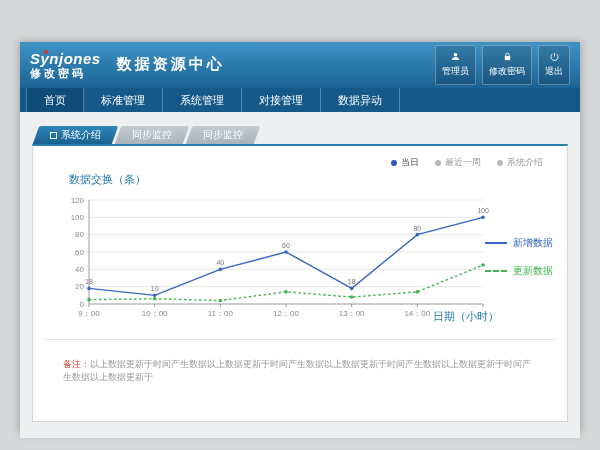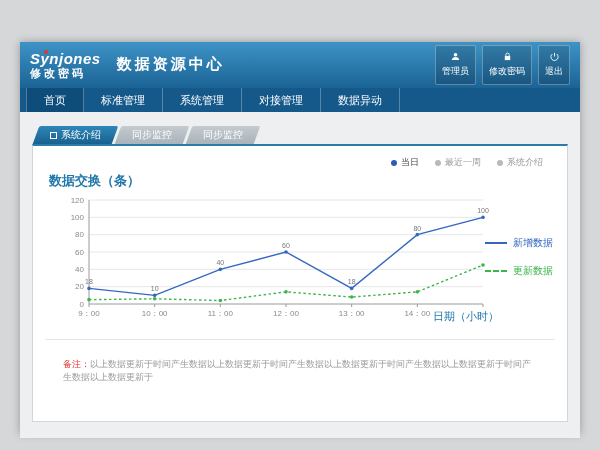--- a/index.html
+++ b/index.html
@@ -52,21 +52,21 @@
   
   .panel{
     position:relative;margin:0 12px;height:278px;background:#fff;
     border:1px solid #d3d6d8;border-top:2px solid #2a7cab;box-sizing:border-box;
   }
   .filters{position:absolute;top:10px;right:24px;display:flex;gap:16px;font-size:9px;color:#9a9a9a;align-items:center;}
   .filter{display:flex;align-items:center;gap:4px;cursor:pointer;}
   .dot{width:6px;height:6px;border-radius:50%;background:#b9b9b9;display:inline-block;}
   .filter.active{color:#444;}
   .filter.active .dot{background:#2f5bb7;}
-  .y-axis-title{position:absolute;top:26px;left:16px;color:#2178ab;font-size:13px;font-weight:bold;}
+  .y-axis-title{position:absolute;top:26px;left:36px;color:#2178ab;font-size:11px;font-weight:normal;}
   .chart-svg{position:absolute;left:26px;top:44px;width:430px;height:132px;}
   .series-legend{position:absolute;right:14px;top:90px;font-size:10px;}
   .legend-row{display:flex;align-items:center;gap:6px;margin-bottom:14px;cursor:pointer;}
   .legend-line{width:22px;height:0;border-top:2px solid #3567c0;}
   .x-axis-title{position:absolute;left:400px;top:163px;color:#2178ab;font-size:11px;font-weight:normal;white-space:nowrap;}
   .divider{position:absolute;left:12px;right:12px;top:193px;border-top:1px solid #e4e4e4;}
   .note{position:absolute;left:30px;right:29px;top:212px;font-size:9px;color:#9a9a9a;line-height:1.4;}
   .note-prefix{color:#e03131;}
 </style>
 </head>

